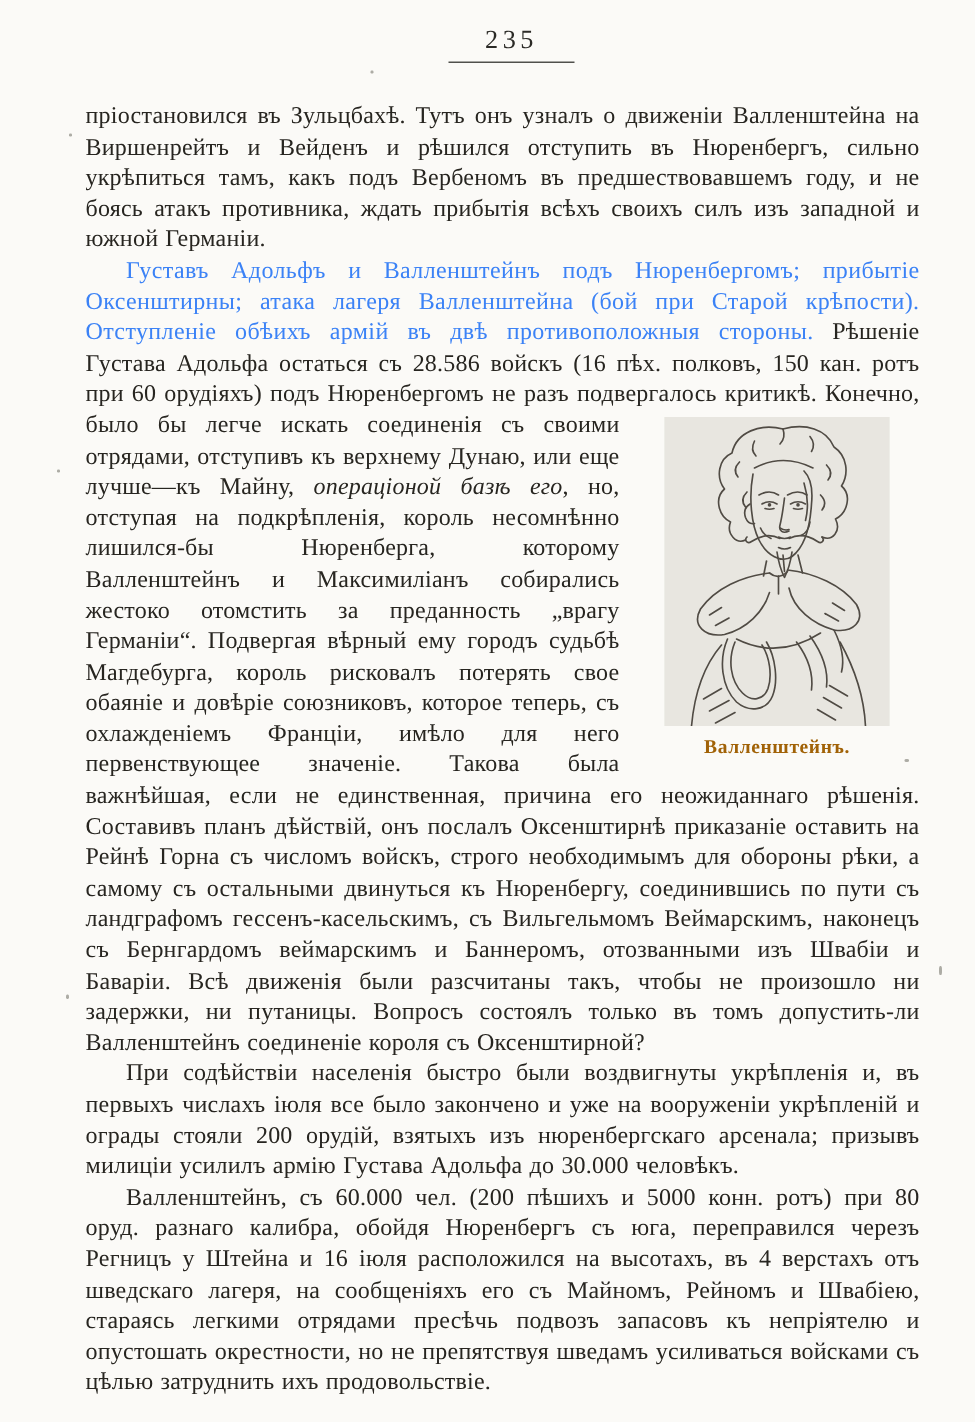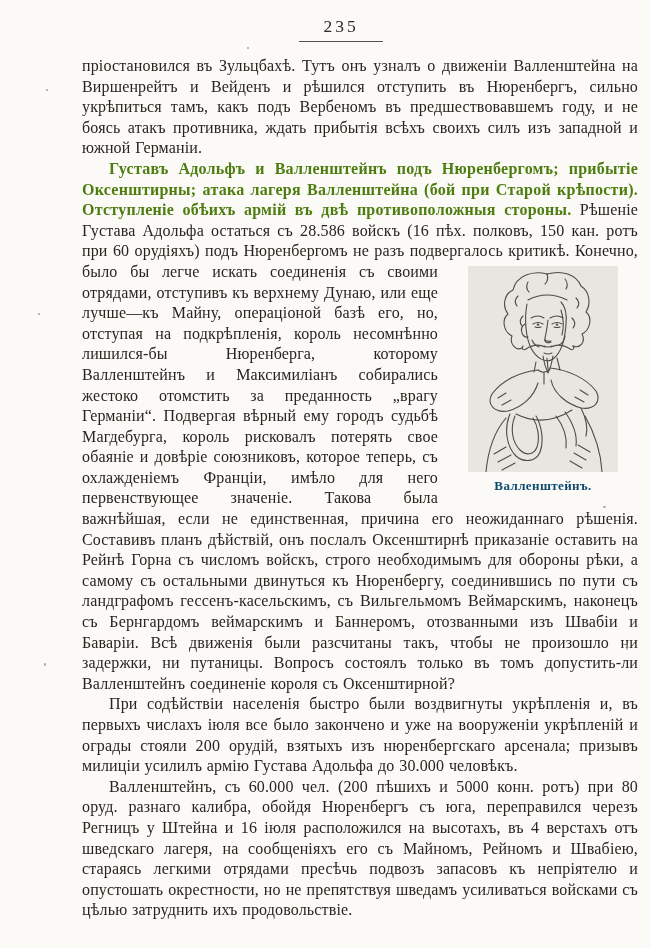--- a/index.html
+++ b/index.html
@@ -8,37 +8,36 @@
     background:#fbfaf7;
     font-family:"Liberation Serif","DejaVu Serif",serif;
     color:#272520;
   }
   .page-header{position:absolute;top:16px;left:16px;width:100%;text-align:center;}
   .page-number{
     display:inline-block;font-size:17.5px;letter-spacing:3px;
     padding:0 24px 4px;border-bottom:1.6px solid #50504c;color:#2b2a26;
   }
   .text-block{
-    position:absolute;top:56px;left:57px;width:556px;
+    position:absolute;top:68px;left:57px;width:556px;
     font-size:16px;line-height:20.6px;letter-spacing:0.15px;word-spacing:0.6px;
     text-align:justify;
-    margin-left:25px;
   }
   p.para{margin:0;padding:0;}
   p.indent{text-indent:27px;}
-  .run-head{font-weight:bold;color:#4d7c0f;letter-spacing:0.25px;}
-  .ital{}
+  .run-head{font-weight:normal;color:#3b82f6;letter-spacing:0.25px;}
+  .ital{font-style:italic;}
   .fig{
     float:right;width:150px;margin:4px 20px 7px 30px;
     text-indent:0;display:block;
   }
   .fig svg{display:block;background:#e8e6e0;}
   .fig-caption{
     display:block;text-align:center;font-weight:bold;
-    font-size:13px;line-height:15px;margin-top:6px;letter-spacing:0.4px;color:#0c4a6e;
+    font-size:13px;line-height:15px;margin-top:6px;letter-spacing:0.4px;color:#a16207;
   }
   .speck{position:absolute;background:#93918a;opacity:0.75;border-radius:40%;}
   .sk1{left:46px;top:89px;width:2px;height:2px;}
   .sk2{left:247px;top:47px;width:2px;height:2px;}
   .sk3{left:603px;top:506px;width:3px;height:2px;}
   .sk4{left:44px;top:663px;width:2px;height:3px;}
   .sk5{left:626px;top:644px;width:2px;height:6px;}
   .sk6{left:38px;top:313px;width:2px;height:2px;}
 </style>
 </head>

